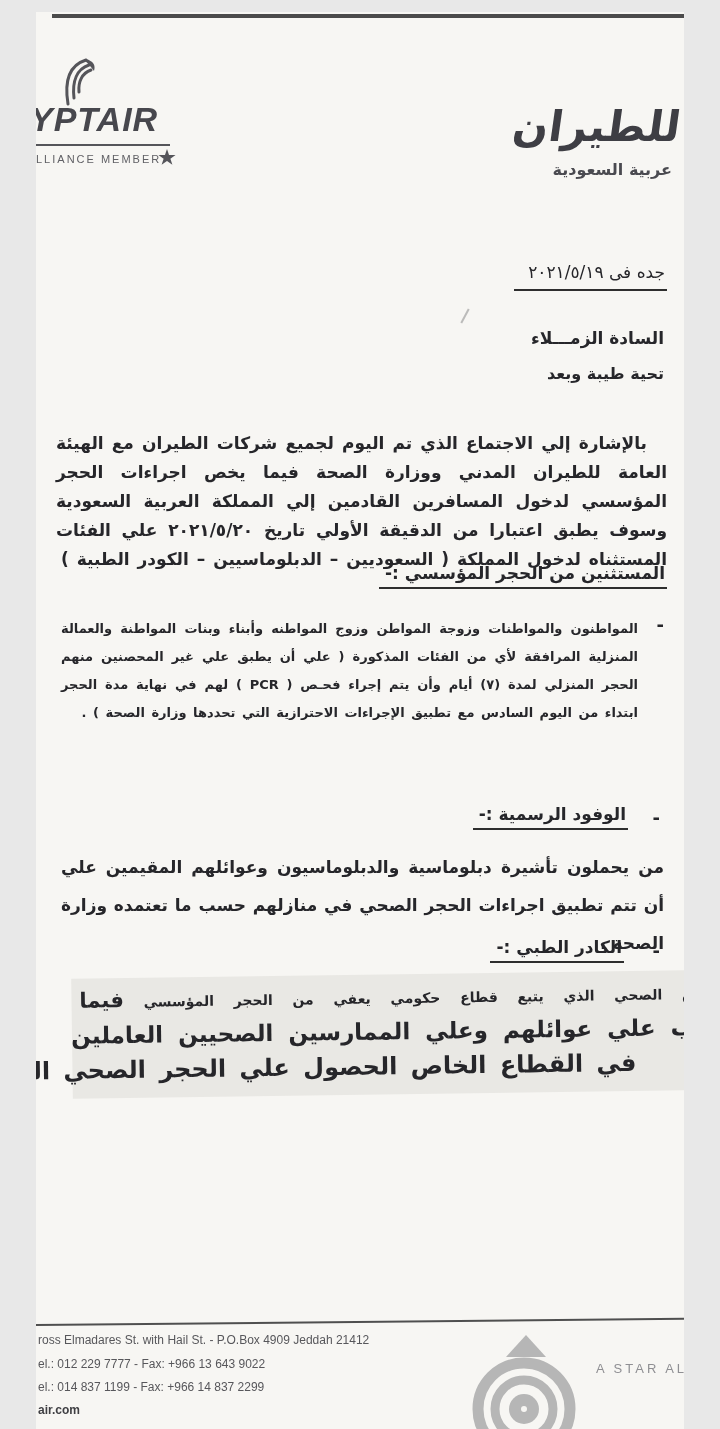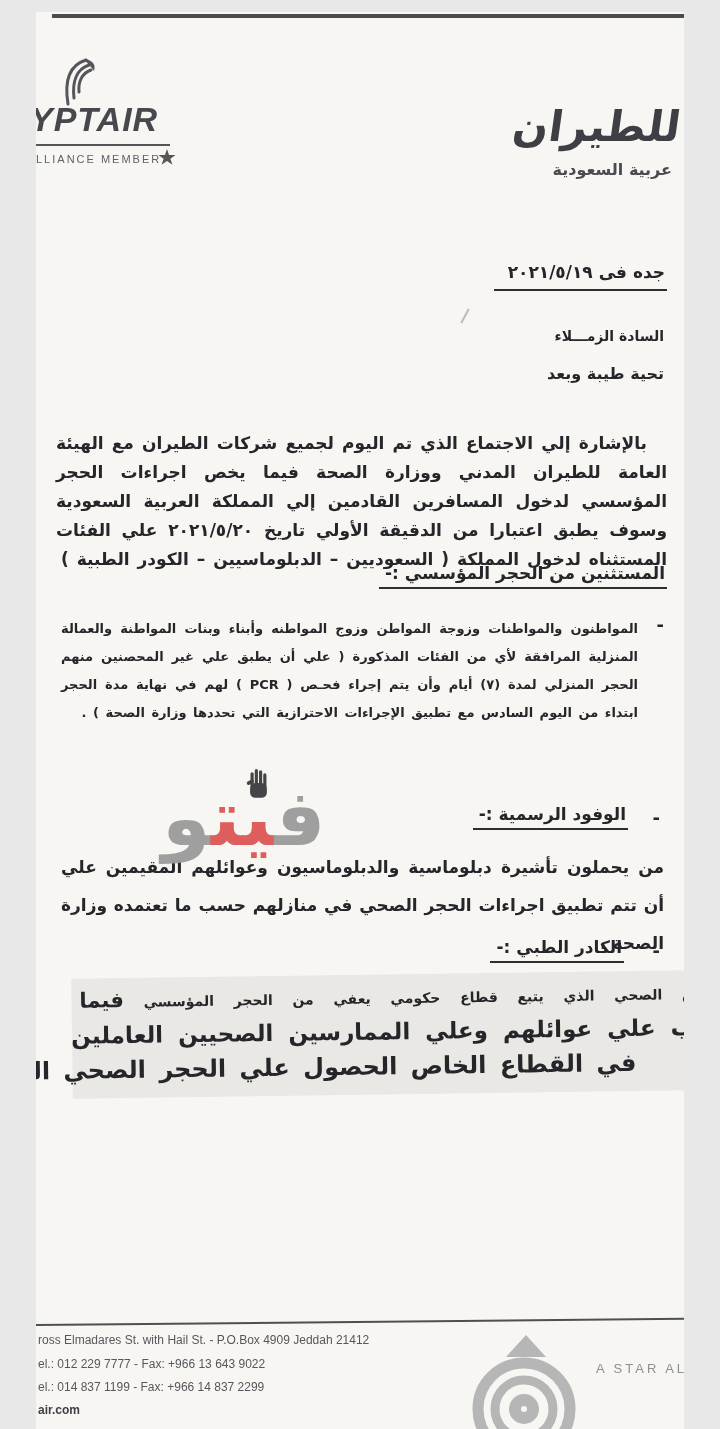--- a/index.html
+++ b/index.html
@@ -22,24 +22,24 @@
   .logo-underline{left:-6px;top:132px;width:140px;height:2px;background:#55555a;}
   .alliance-label{left:0;top:141px;font-size:11px;letter-spacing:2px;color:#606065;
                   font-family:"Liberation Sans",sans-serif;}
   .star-sm{left:122px;top:137px;width:18px;height:18px;}
 
   
   .arabic-logo{right:4px;top:94px;font-size:42px;font-weight:bold;color:#3e3e44;
                transform:skewX(-8deg);z-index:1;line-height:1;}
   .arabic-sub{right:12px;top:148px;font-size:16px;font-weight:bold;color:#4a4a50;z-index:1;}
 
-  .date-line{right:17px;top:250px;font-size:17px;font-weight:bold;
+  .date-line{right:17px;top:250px;font-size:17px;font-weight:normal;
              border-bottom:2px solid #2e2e2e;padding:0 2px 7px 14px;z-index:2;}
 
-  .salutation{right:20px;top:316px;font-size:14px;font-weight:bold;}
+  .salutation{right:20px;top:316px;font-size:17px;font-weight:bold;}
   .greeting{right:20px;top:352px;font-size:16px;font-weight:bold;}
 
   .intro{left:20px;right:17px;top:417px;font-size:17px;font-weight:bold;
          text-align:justify;line-height:29px;text-indent:20px;word-spacing:2px;}
 
   .h-underline{border-bottom:2px solid #2e2e2e;padding:0 2px 4px 6px;}
   .s1-heading{right:17px;top:551px;font-size:17px;font-weight:bold;}
   .s1-dash{right:20px;top:602px;font-size:18px;font-weight:bold;}
   .s1-body{left:25px;right:46px;top:603px;font-size:13px;font-weight:bold;
            text-align:justify;line-height:28px;word-spacing:2px;}
@@ -117,33 +117,20 @@
   <div class="abs intro rtl">بالإشارة إلي الاجتماع الذي تم اليوم لجميع شركات الطيران مع الهيئة العامة للطيران المدني ووزارة الصحة فيما يخص اجراءات الحجر المؤسسي لدخول المسافرين القادمين إلي المملكة العربية السعودية وسوف يطبق اعتبارا من الدقيقة الأولي تاريخ ٢٠٢١/٥/٢٠ علي الفئات المستثناه لدخول المملكة ( السعوديين – الدبلوماسيين – الكودر الطبية )</div>
 
   <div class="abs s1-heading rtl h-underline">المستثنين من الحجر المؤسسي :-</div>
   <div class="abs s1-dash rtl">-</div>
   <div class="abs s1-body rtl">المواطنون والمواطنات وزوجة المواطن وزوج المواطنه وأبناء وبنات المواطنة والعمالة المنزلية المرافقة لأي من الفئات المذكورة ( علي أن يطبق علي غير المحصنين منهم الحجر المنزلي لمدة (٧) أيام وأن يتم إجراء فحـص ( PCR ) لهم في نهاية مدة الحجر ابتداء من اليوم السادس مع تطبيق الإجراءات الاحترازية التي تحددها وزارة الصحة ) .</div>
 
   <div class="abs s2-dash rtl">-</div>
   <div class="abs s2-heading rtl h-underline">الوفود الرسمية :-</div>
   <div class="abs s2-body rtl">من يحملون تأشيرة دبلوماسية والدبلوماسيون وعوائلهم المقيمين علي أن تتم تطبيق اجراءات الحجر الصحي في منازلهم حسب ما تعتمده وزارة الصحة .</div>
 
-  <div class="abs watermark rtl">
-    <span class="wm-gray">ف</span><span class="wm-red">يت</span><span class="wm-gray">و</span>
-    <svg class="abs hand" viewBox="0 0 26 32">
-      <g fill="#3c3c3f">
-        <rect x="5" y="4" width="3" height="14" rx="1.5"></rect>
-        <rect x="9" y="1" width="3" height="17" rx="1.5"></rect>
-        <rect x="13" y="2" width="3" height="16" rx="1.5"></rect>
-        <rect x="17" y="5" width="3" height="13" rx="1.5"></rect>
-        <rect x="1" y="12" width="7" height="3.4" rx="1.7" transform="rotate(-28 4 13)"></rect>
-        <rect x="4.6" y="14" width="15.8" height="14" rx="5"></rect>
-      </g>
-    </svg>
-  </div>
 
   <div class="abs s3-dash rtl">-</div>
   <div class="abs s3-heading rtl h-underline">الكادر الطبي :-</div>
 
   <div class="abs s3-block">
     <div class="s3-l1"><span>الممارس الصحي الذي يتبع قطاع حكومي يعفي من الحجر المؤسسي</span> <span class="s3-l1-emph">فيما</span></div>
     <div class="s3-l2">يتوجب علي عوائلهم وعلي الممارسين الصحيين العاملين</div>
     <div class="s3-l3">في القطاع الخاص الحصول علي الحجر الصحي المؤسسي</div>
   </div>
 

